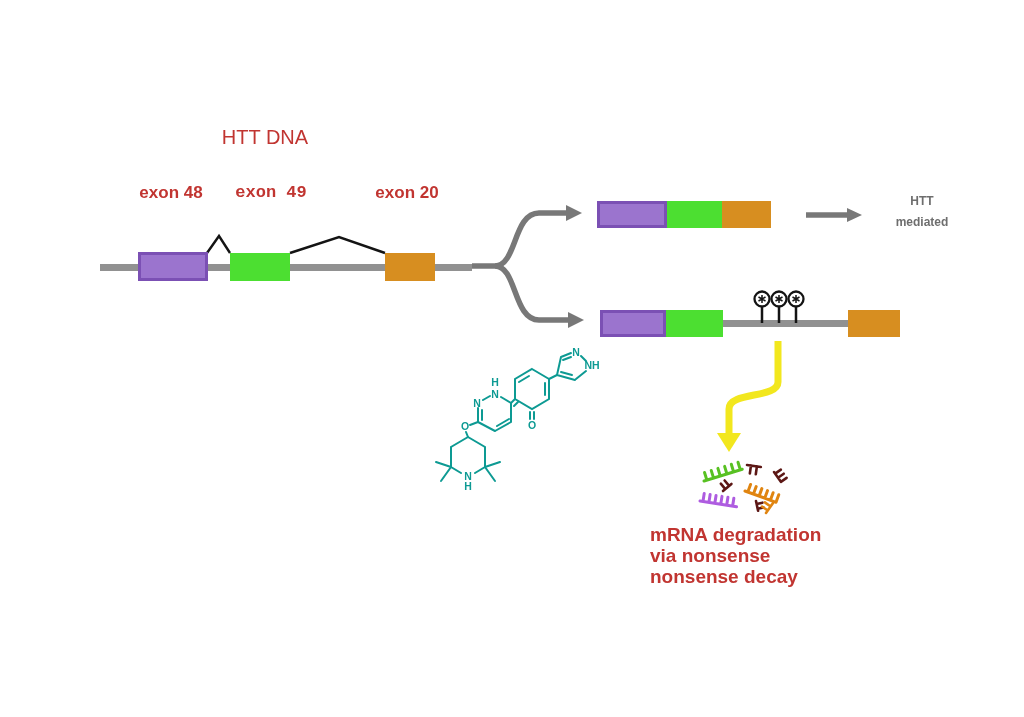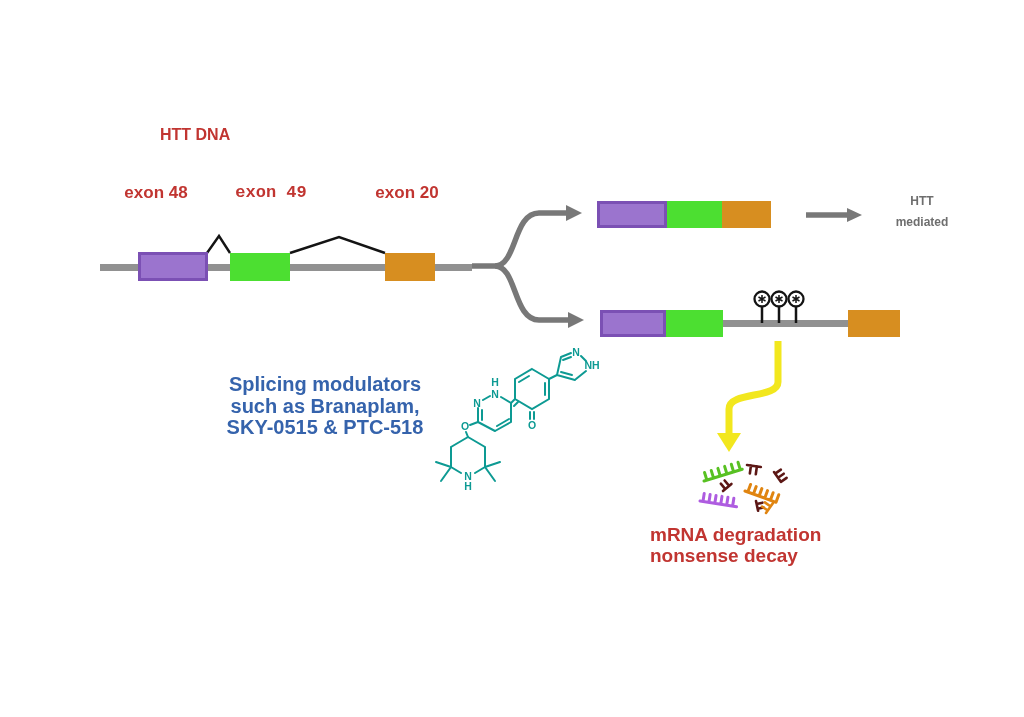--- a/index.html
+++ b/index.html
@@ -1,19 +1,19 @@
 <!DOCTYPE html>
 <html style="--c-red: #c13531; --c-blue: #3563ac; --c-gray-line: #919191; --c-gray-arrow: #787878; --c-gray-text: #6e6e6e; --c-purple: #9b74ce; --c-purple-border: #7b50b4; --c-green: #4cdf31; --c-orange: #d78e20; --c-teal: #0d9a93; --c-yellow: #f2e71e; --c-frag-green: #58c122; --c-frag-purple: #ae5ce0; --c-frag-orange: #e08511; --c-frag-maroon: #5c1715;"><head>
 <meta charset="utf-8">
 <style>
   html,body{margin:0;padding:0;background:#fff;}
   .canvas{position:relative;width:1024px;height:717px;background:#fff;overflow:hidden;
           font-family:"Liberation Sans",sans-serif;}
   .abs{position:absolute;}
-  .ttl{font-size:16px;font-weight:bold;color:var(--c-red,#c13531);}
+  .ttl{font-size:20px;font-weight:normal;text-align:center;color:var(--c-red,#c13531);}
   .exlab{font-size:17px;font-weight:bold;text-align:center;color:var(--c-red,#c13531);width:84px;}
   .box{position:absolute;height:27px;}
   .purple{background:var(--c-purple,#9b74ce);border:3px solid var(--c-purple-border,#7b50b4);box-sizing:border-box;}
   .green{background:var(--c-green,#4cdf31);}
   .orange{background:var(--c-orange,#d78e20);}
   .gline{position:absolute;height:7px;background:var(--c-gray-line,#919191);}
   .graytxt{font-size:12px;font-weight:bold;text-align:center;line-height:21px;color:var(--c-gray-text,#6e6e6e);}
   .bluetxt{font-size:20px;font-weight:bold;text-align:center;line-height:21.5px;color:var(--c-blue,#3563ac);}
   .redtxt{font-size:19px;font-weight:bold;text-align:left;line-height:21px;color:var(--c-red,#c13531);}
   .splice{stroke:#141414;stroke-width:2.4;fill:none;}
@@ -34,21 +34,21 @@
   .mol-label{fill:var(--c-teal,#0d9a93);font-family:"Liberation Sans",sans-serif;
              font-size:10.5px;font-weight:bold;text-anchor:middle;}
 </style>
 </head>
 <body>
 
 <div class="canvas">
 
   <div class="abs ttl" style="left:160px;top:126px;width:210px;">HTT DNA</div>
 
-  <div class="abs exlab" style="left:114px;top:183px;">exon 48</div>
+  <div class="abs exlab" style="left:129px;top:183px;">exon 48</div>
   <div class="abs exlab" style="left:229px;top:183px;font-family:Liberation Mono, monospace;">exon 49</div>
   <div class="abs exlab" style="left:365px;top:183px;">exon 20</div>
 
   <div class="gline" style="left:100px;top:264px;width:372px;"></div>
   <svg class="abs" style="left:95px;top:228px;" width="390" height="40">
     <path class="splice" d="M112,25 L124,8 L135,25"></path>
     <path class="splice" d="M195,25 L244,9 L290,25"></path>
   </svg>
   <div class="box purple" style="left:138px;top:252px;width:70px;height:29px;"></div>
   <div class="box green" style="left:230px;top:253px;width:60px;height:28px;"></div>
@@ -117,28 +117,24 @@
     <g transform="translate(66,46) rotate(78)">
       <path class="frag f-maroon" d="M0,0 H10 M3,0 V-6 M8,0 V-6"></path>
       </g>
     <g transform="translate(76,58) rotate(-55)">
       <path class="frag f-orange-s" d="M0,0 H12 M3,0 V-7 M8,0 V-7"></path>
       </g>
   </svg>
 
   <div class="abs redtxt" style="left:650px;top:524px;width:200px;">
     <div>mRNA degradation</div>
+    <div>via nonsense</div>
     <div>nonsense decay</div>
   </div>
 
-  <div class="abs bluetxt" style="left:215px;top:374px;width:220px;">
-    <div>Splicing modulators</div>
-    <div>such as Branaplam,</div>
-    <div>SKY-0515 &amp; PTC-518</div>
-  </div>
 
   <svg class="abs" style="left:420px;top:335px;" width="200" height="175">
 
     <path class="mol-bond" d="M112,34 L129,44 L129,64 L112,74 L95,64 L95,44 Z"></path>
     <path class="mol-bond" d="M99,47 L109,41 M125,48 L125,60"></path>
 
     <path class="mol-bond" d="M110,77 V84 M114,77 V84"></path>
 
     <path class="mol-bond" d="M129,44 L137,40"></path>
 

